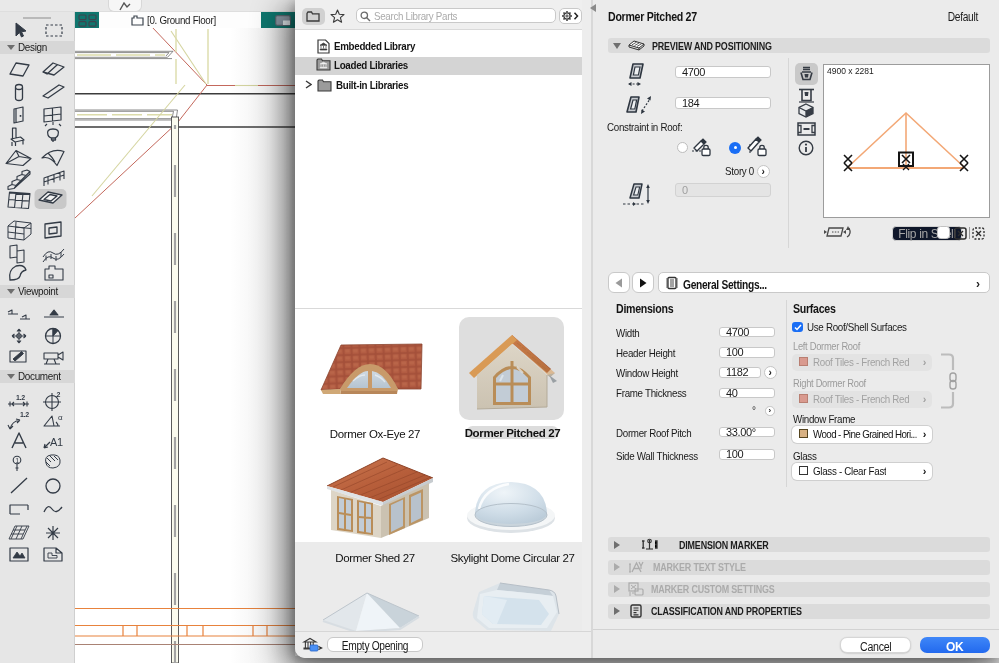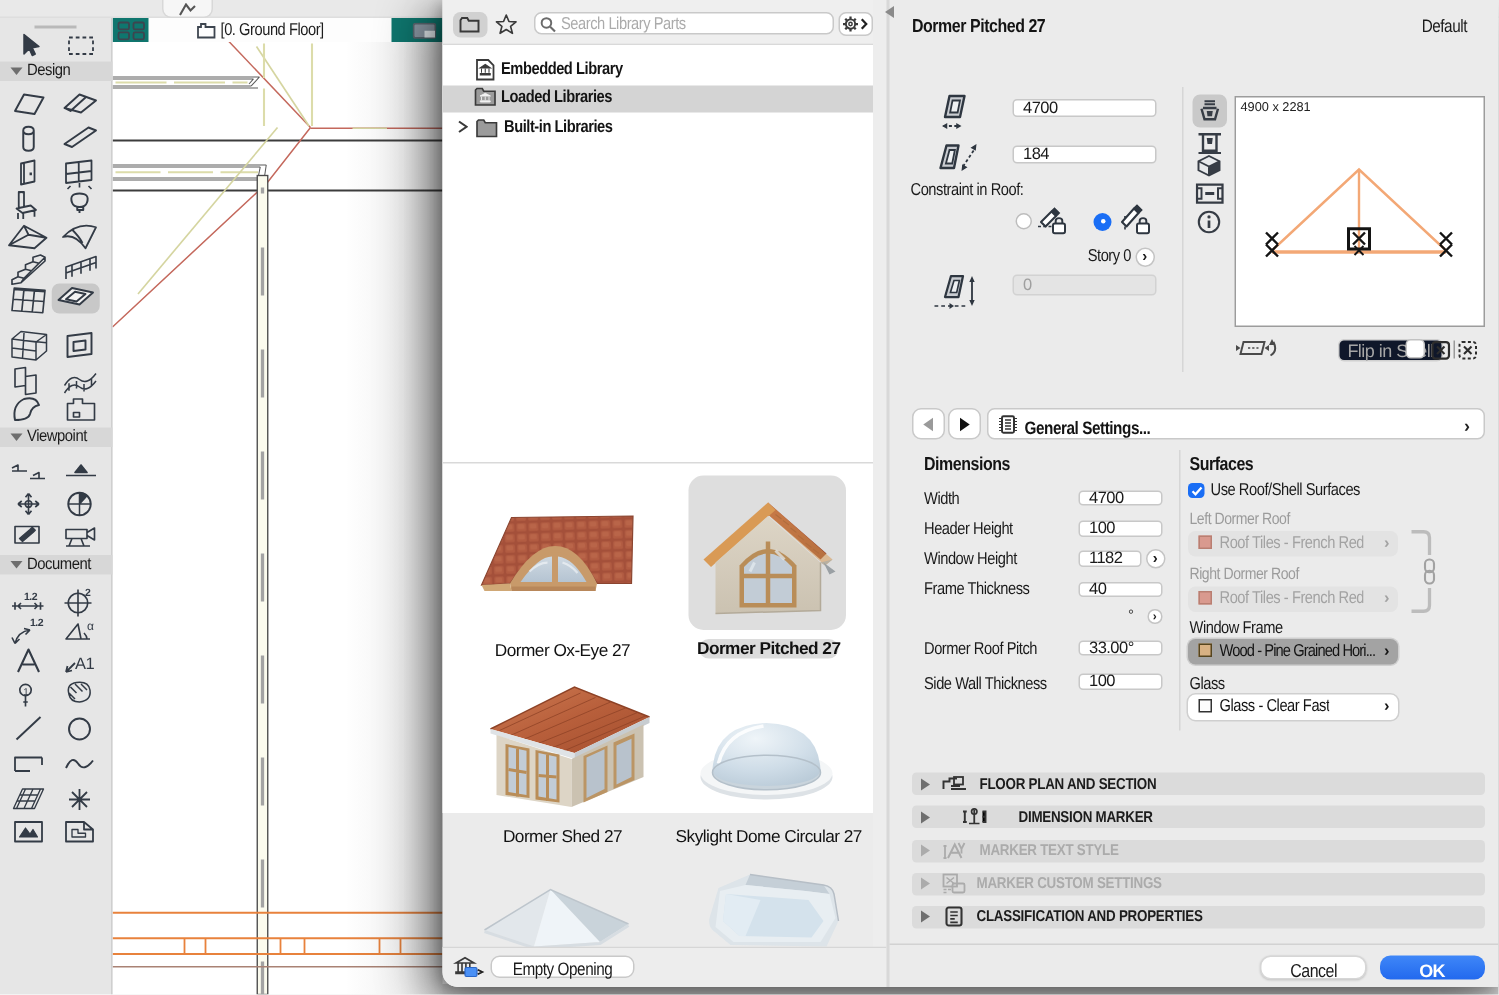--- a/index.html
+++ b/index.html
@@ -364,20 +364,29 @@
   <div class="abs btnw" style="left:31.5px;top:636.5px;width:96px;height:15.5px;"></div>
   <div class="abs cxc" style="left:31.5px;top:639px;width:96px;text-align:center;font-size:12px;color:#1a1a1a;">Empty Opening</div>
   <div id="middiv" class="abs"></div>
   <svg class="abs" style="left:294.5px;top:4px" width="7" height="8" viewBox="0 0 7 8">
       <path d="M6 0 L6 8 L0 4 Z" fill="#8a8a8a"></path>
     </svg>
 
   <div id="rightpanel" class="abs" style="left:298px;top:0;width:406px;height:658px;">
     <div class="abs cx" style="left:15px;top:9.5px;font-size:12.5px;font-weight:bold;color:#141414;">Dormer Pitched 27</div>
     <div class="abs cxr" style="left:285px;top:9.5px;width:100px;text-align:right;font-size:12px;color:#1a1a1a;">Default</div>
+    <div class="hdrbar" style="top:38px;">
+        <div class="tri-d"></div>
+      <svg style="margin-left:7px" width="17" height="11" viewBox="0 0 17 11">
+          <path d="M1 5 L6 1 L16 4 L11 8 Z" fill="#fff" stroke="#333" stroke-width="1"></path>
+          <path d="M1 5 L1 7 L11 10 L11 8 M11 10 L16 6 L16 4" fill="none" stroke="#333" stroke-width="1"></path>
+          <path d="M4 4.8 L8.5 2.2 M6.5 5.6 L11 3 M9 6.4 L13.5 3.8" stroke="#333" stroke-width="0.8"></path>
+        </svg>
+      <span style="margin-left:7px">PREVIEW AND POSITIONING</span>
+    </div>
 
     <svg class="abs" style="left:34px;top:62px" width="22" height="28" viewBox="0 0 22 28">
       <path d="M6 2 L16 2 L13 16 L3 16 Z" fill="#c9ccd1" stroke="#2e3640" stroke-width="1.6" stroke-linejoin="round"></path>
       <path d="M8 5 L13 5 L11.4 13 L6.4 13 Z" fill="#eef0f2" stroke="#2e3640" stroke-width="1.2"></path>
       <path d="M2 22 L13 22" stroke="#2e3640" stroke-width="1.2" stroke-dasharray="2 1.6"></path>
       <path d="M1 22 L4.5 20 L4.5 24 Z M14 22 L10.5 20 L10.5 24 Z" fill="#2e3640"></path>
     </svg>
     <div class="field" style="left:82px;top:65.5px;width:96px;height:12px;">4700</div>
     <svg class="abs" style="left:33px;top:95px" width="28" height="22" viewBox="0 0 28 22">
       <path d="M5 2 L13 2 L10 17 L1 17 Z" fill="#c9ccd1" stroke="#2e3640" stroke-width="1.6" stroke-linejoin="round"></path>
@@ -537,40 +546,32 @@
         <div class="ar">›</div>
     </div>
     <svg class="abs" style="left:344px;top:352px" width="22" height="58" viewBox="0 0 22 58">
       <path d="M4 2.5 L12 2.5 Q16 2.5 16 6.5 L16 18 M16 40 L16 51.5 Q16 55.5 12 55.5 L4 55.5" fill="none" stroke="#bcbcbc" stroke-width="2.2"></path>
       <g fill="none" stroke="#a2a2a2" stroke-width="1.4">
         <rect x="13" y="21" width="6" height="8.5" rx="2.8"></rect>
         <rect x="13" y="28.5" width="6" height="8.5" rx="2.8"></rect>
       </g>
     </svg>
     <div class="lbl" style="left:200px;top:412.5px;">Window Frame</div>
-    <div class="matbtn" style="top:425.5px;background:#a3a3a3;color:#141414;box-shadow:0 0 0 1px #cfcfcf;">
+    <div class="matbtn" style="top:425.5px;background:#ffffff;color:#141414;box-shadow:0 0 0 1px #cfcfcf;">
       <div class="sw" style="background:#d8b183;border:1px solid #56451f;"></div>
         <div class="tx" style="letter-spacing:-0.7px;">Wood - Pine Grained Hori...</div>
         <div class="ar">›</div>
     </div>
     <div class="lbl" style="left:200px;top:449.5px;">Glass</div>
     <div class="matbtn" style="top:462.5px;background:#fff;color:#141414;box-shadow:0 0 0 1px #cfcfcf;">
       <div class="sw" style="background:#fdfdfd;border:1px solid #333;"></div>
         <div class="tx">Glass - Clear Fast</div>
         <div class="ar">›</div>
     </div>
 
-    <div class="hdrbar" style="top:515px;">
-        <div class="tri-r"></div>
-      <svg style="margin-left:8px" width="17" height="12" viewBox="0 0 17 12">
-          <path d="M1 9 L1 4 L5 4 L5 2 L10 2 M6 9 L16 9 M6 7 L12 7" fill="none" stroke="#333" stroke-width="1.3"></path>
-          <rect x="8" y="1" width="6" height="5" fill="none" stroke="#333" stroke-width="1.2"></rect>
-        </svg>
-      <span style="margin-left:8px">FLOOR PLAN AND SECTION</span>
-    </div>
     <div class="hdrbar" style="top:537px;gap:13px;">
         <div class="tri-r"></div>
       <svg style="margin-left:8px" width="17" height="13" viewBox="0 0 17 13">
           <path d="M8.5 2 L8.5 11" stroke="#333" stroke-width="1.2"></path>
           <circle cx="8.5" cy="3" r="1.8" fill="none" stroke="#333" stroke-width="1.1"></circle>
           <path d="M5 11 L12 11" stroke="#333" stroke-width="1.1"></path>
           <path d="M1 3 L3.5 3 M2.2 3 L2.2 10 M1 10 L3.5 10" stroke="#333" stroke-width="1.3"></path>
           <path d="M14 3 L16 3 L16 10 L14 10 M14 6.5 L16 6.5" stroke="#333" stroke-width="1.3"></path>
         </svg>
       <span style="margin-left:8px">DIMENSION MARKER</span>

